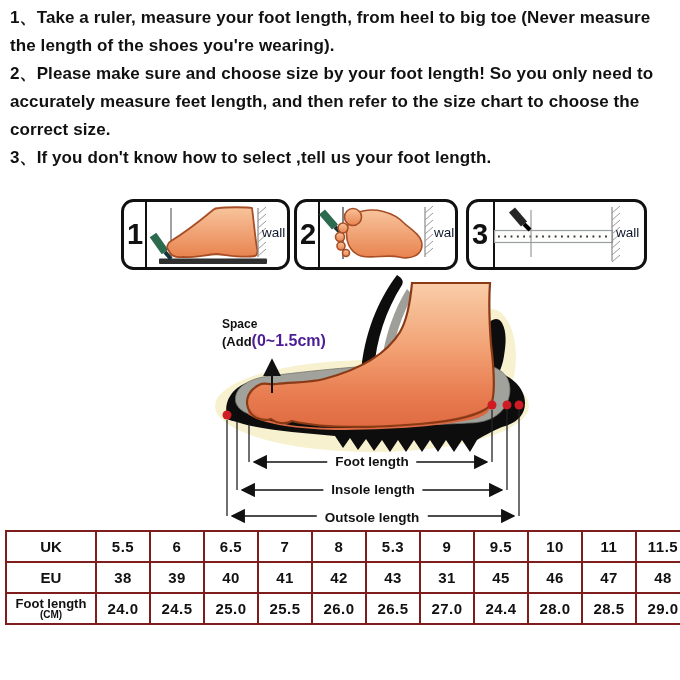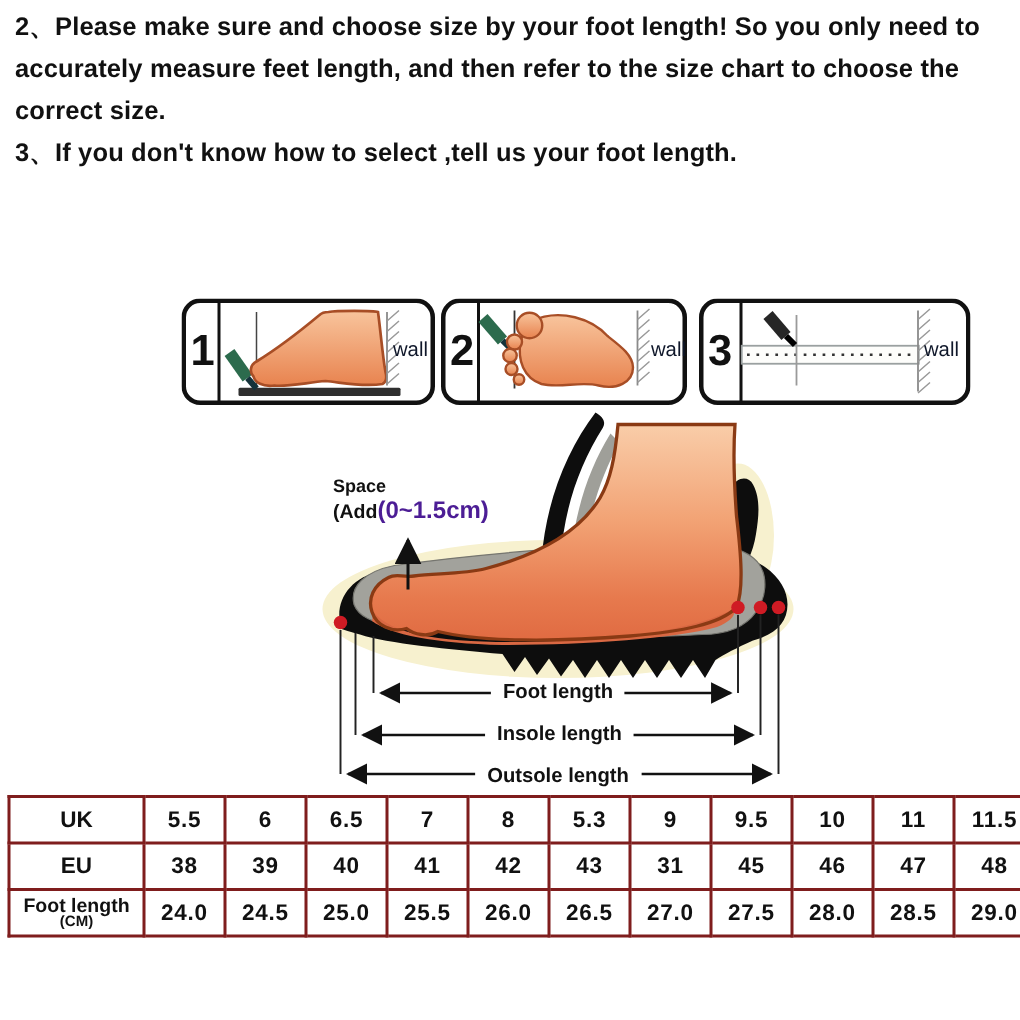--- a/index.html
+++ b/index.html
@@ -32,20 +32,21 @@
   table.size-table td{width:52px;font-weight:bold;letter-spacing:.5px;}
   tr.row-footlen th{font-size:13px;line-height:13px;}
   .th-sub{display:block;font-size:10px;font-weight:bold;line-height:10px;}
 </style>
 </head>
 <body>
 
 <div class="canvas">
 
   <div class="note-block">
+    <p class="note-item"><span>1、</span><span>Take a ruler, measure your foot length, from heel to big toe (Never measure the length of the shoes you're wearing).</span></p>
     <p class="note-item"><span>2、</span><span>Please make sure and choose size by your foot length! So you only need to accurately measure feet length, and then refer to the size chart to choose the correct size.</span></p>
     <p class="note-item"><span>3、</span><span>If you don't know how to select ,tell us your foot length.</span></p>
   </div>
 
   <div class="panel" style="left:121px;top:199px;width:169px;">
     <svg width="169" height="71" viewBox="0 0 169 71">
       <defs>
         <linearGradient id="fg1" x1="0" y1="0" x2="0" y2="1">
           <stop offset="0" stop-color="#f8c49c"></stop>
             <stop offset="1" stop-color="#e8834f"></stop>
@@ -212,21 +213,21 @@
     </tr>
     <tr class="row-footlen">
       <th><span>Foot length</span><span class="th-sub">(CM)</span></th>
       <td>24.0</td>
       <td>24.5</td>
       <td>25.0</td>
       <td>25.5</td>
       <td>26.0</td>
       <td>26.5</td>
       <td>27.0</td>
-      <td>27.5</td>
+      <td>24.4</td>
       <td>28.0</td>
       <td>28.5</td>
       <td>29.0</td>
     </tr>
   </tbody>
     </table>
 
 </div>
 
 </body></html>

